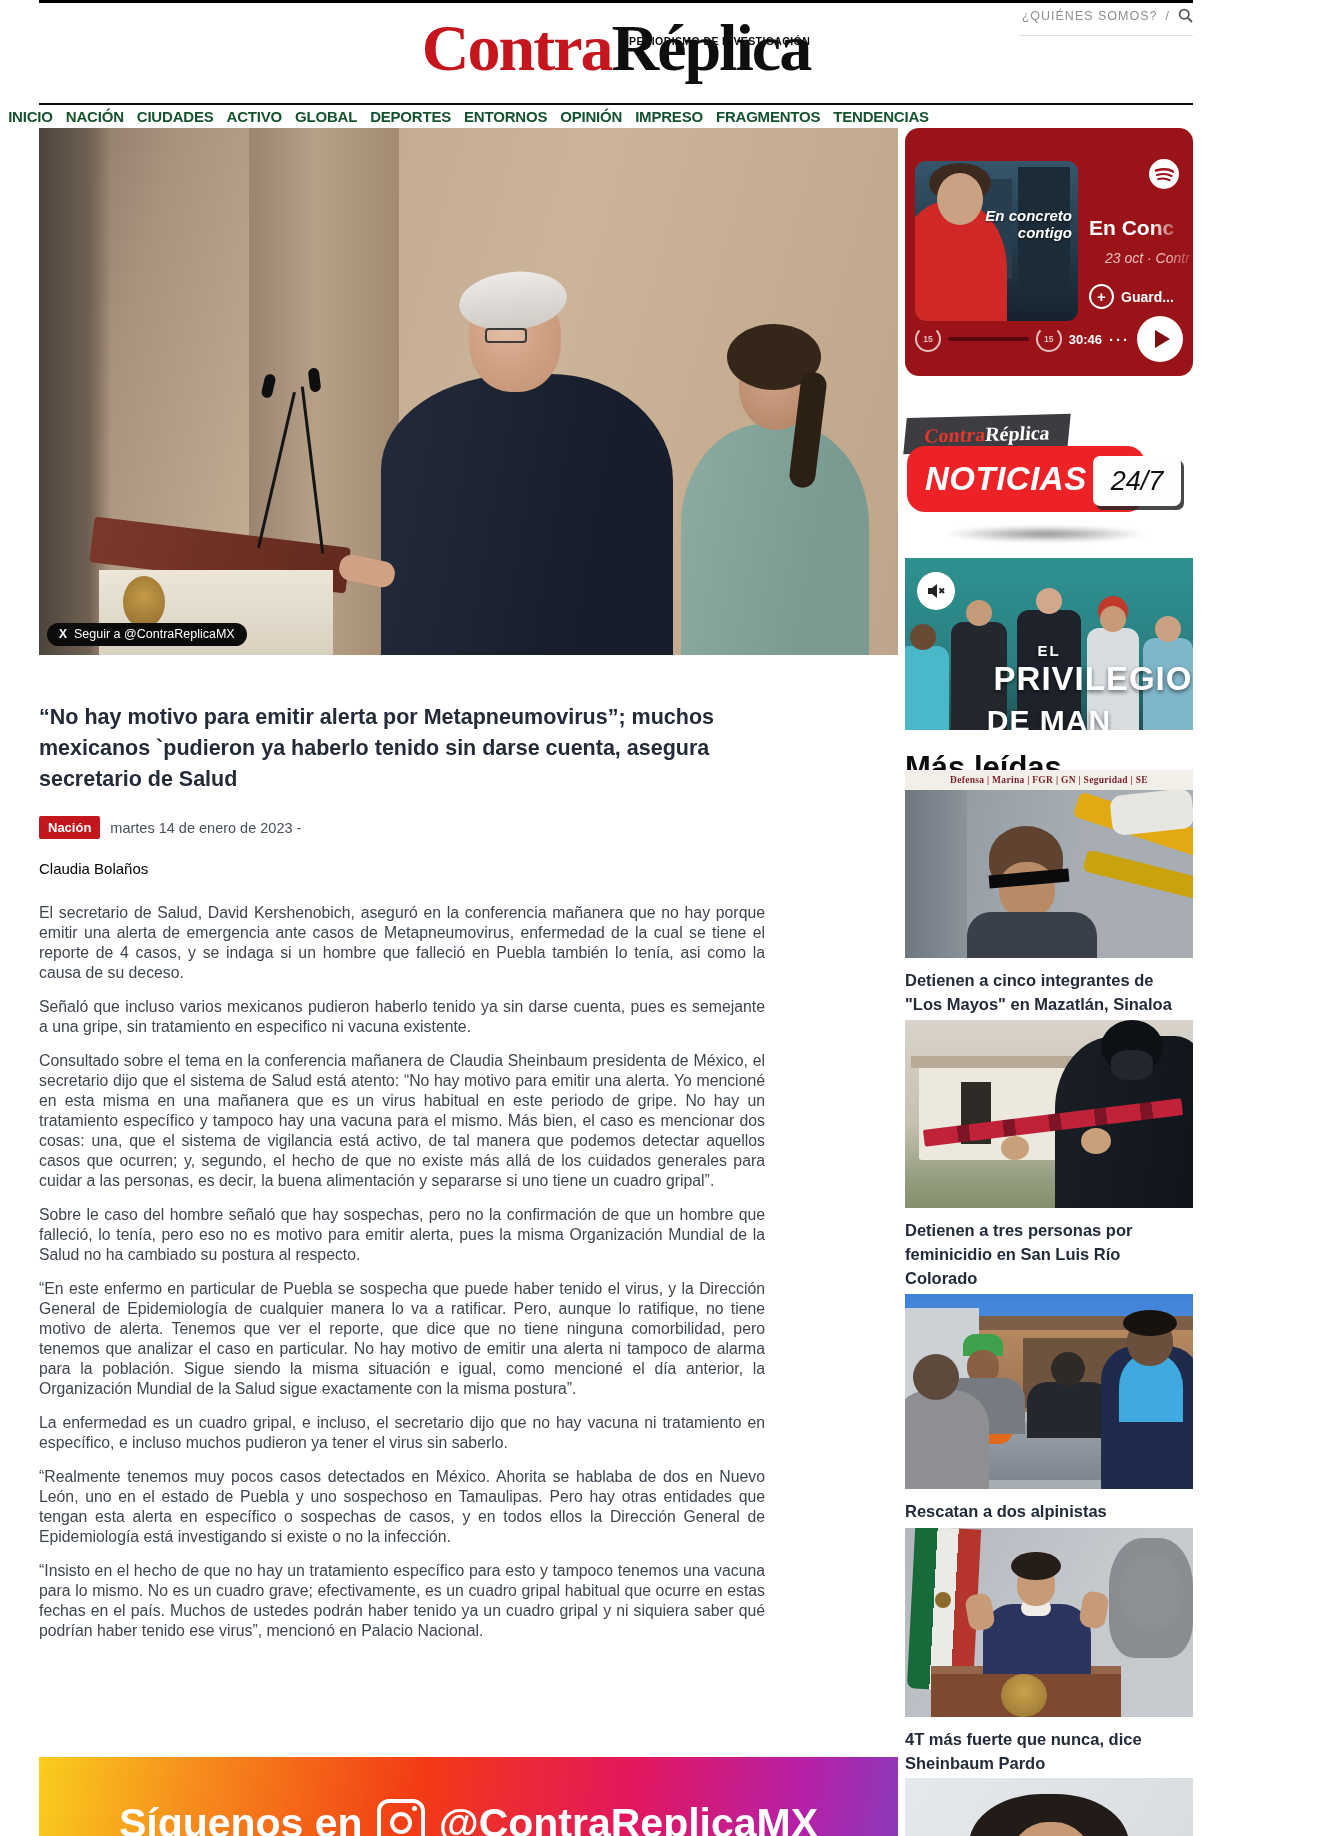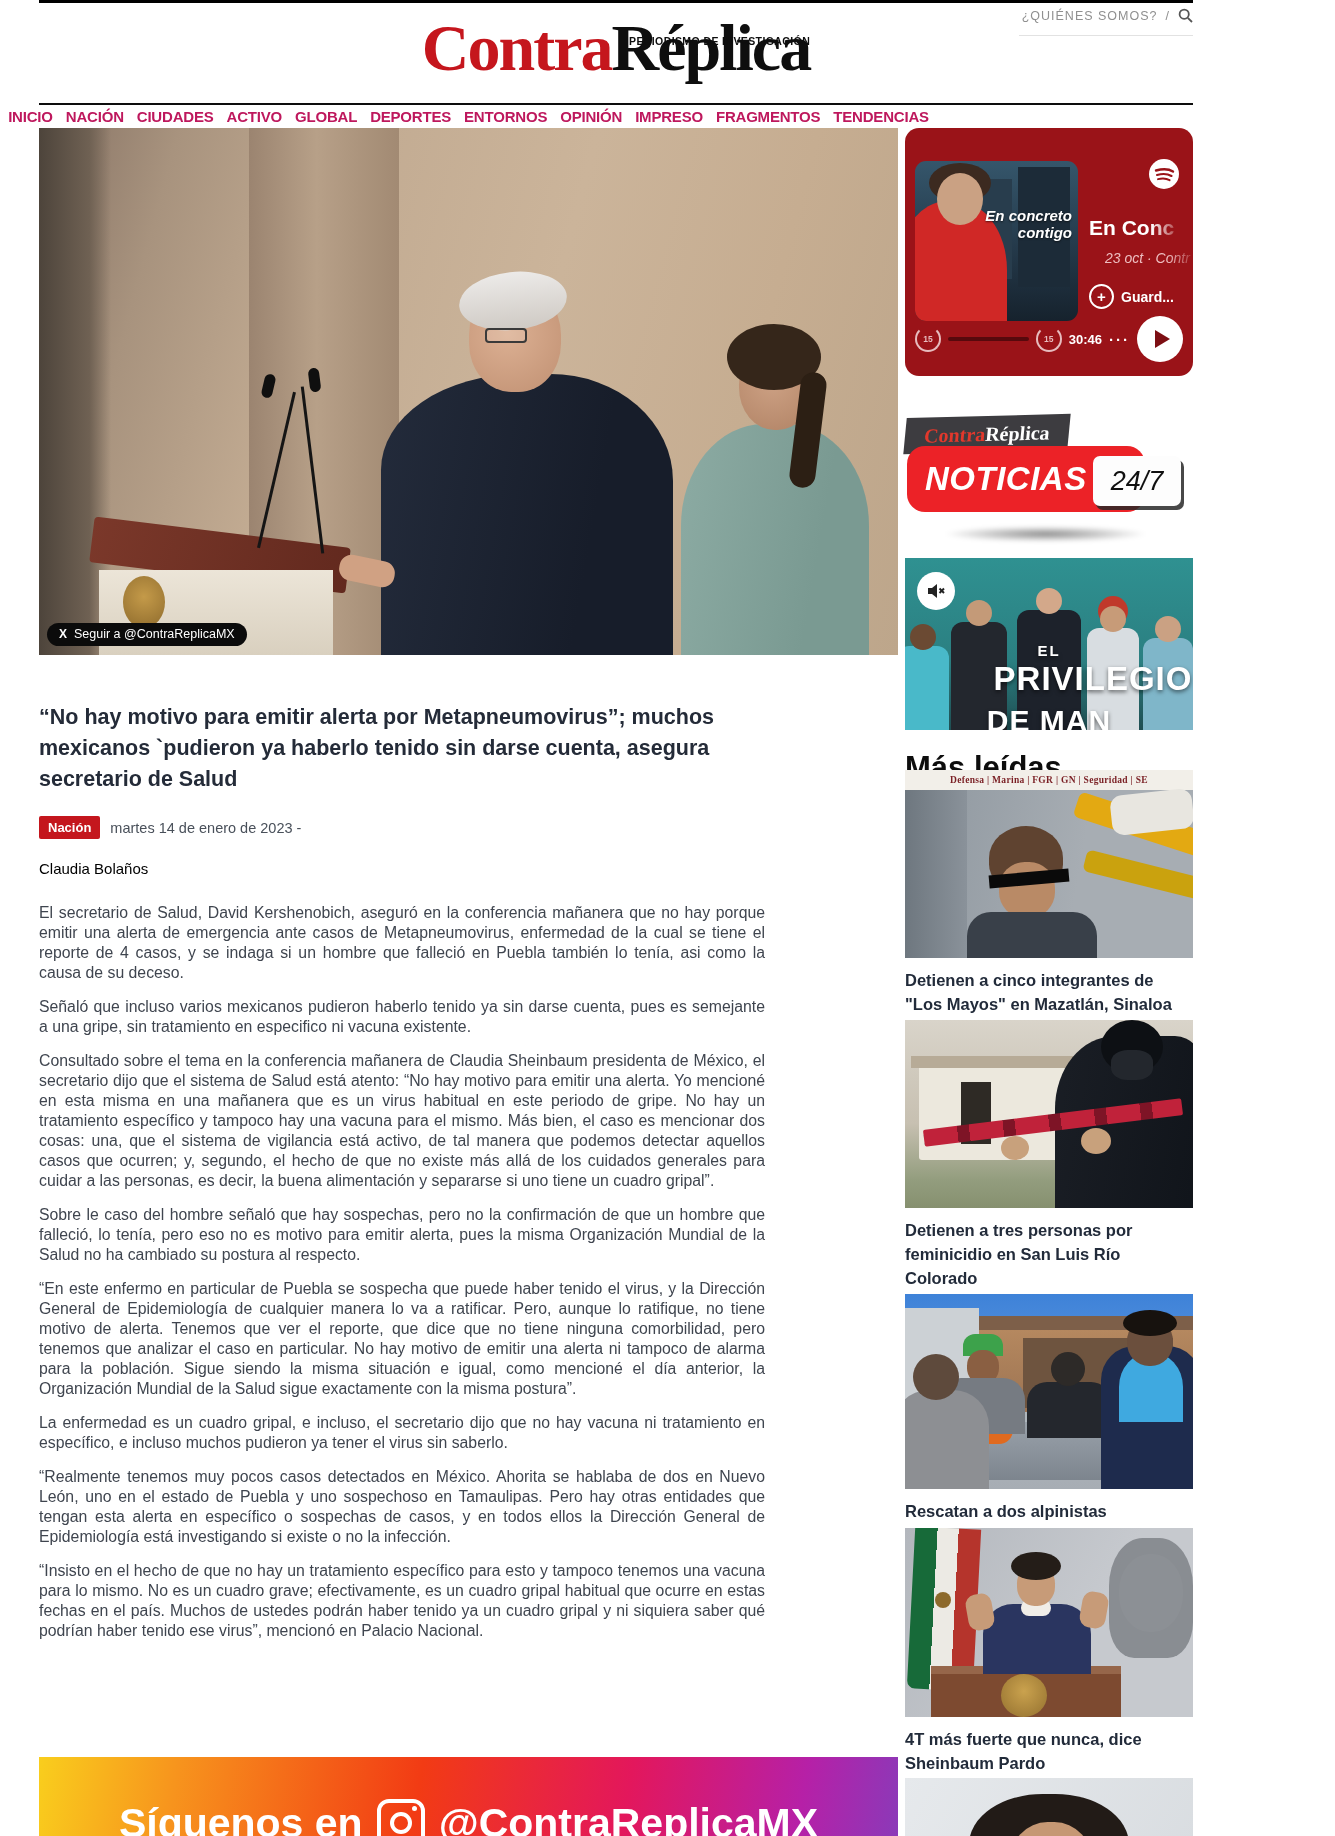--- a/index.html
+++ b/index.html
@@ -14,21 +14,21 @@
       gap:8px;color:#8f8f8f;font-size:12.5px;letter-spacing:1px;padding-bottom:12px;border-bottom:1px solid #e2e2e2;}
   .logo-row{position:absolute;top:2px;left:0;width:1154px;text-align:center;}
   .logo{display:inline-block;position:relative;font-family:"Liberation Serif",serif;font-weight:700;
         font-size:66px;letter-spacing:-2px;line-height:92px;}
   .logo .red{color:#c5161d;}
   .logo .blk{color:#0e0e0e;}
   .tagline{position:absolute;right:0;bottom:7px;font-family:"Liberation Sans",sans-serif;
            font-size:10.5px;font-weight:700;letter-spacing:.4px;color:#0e0e0e;}
   .hrule{position:absolute;top:103px;left:0;width:1154px;height:2px;background:#0d0d0d;}
   .nav{position:absolute;top:108px;left:0;width:859px;display:flex;justify-content:center;gap:13px;
-       font-size:15px;font-weight:700;color:#be185d;letter-spacing:-.2px;}
+       font-size:15px;font-weight:700;color:#14532d;letter-spacing:-.2px;}
   .nav span{cursor:pointer;white-space:nowrap;}
 
   
   .hero{position:absolute;top:128px;left:0;width:859px;height:527px;overflow:hidden;
         background:linear-gradient(105deg,#857163 0%,#a8937e 14%,#c2ab92 32%,#cbb49a 56%,#c6ad91 78%,#bda68b 100%);}
   .cap{position:absolute;left:8px;bottom:9px;display:inline-flex;align-items:center;gap:7px;background:#0b0b0b;
        color:#fff;font-size:12.5px;height:23px;line-height:23px;padding:0 12px;border-radius:12px;}
   .cap .x{font-weight:900;font-size:12px;}
 
   

